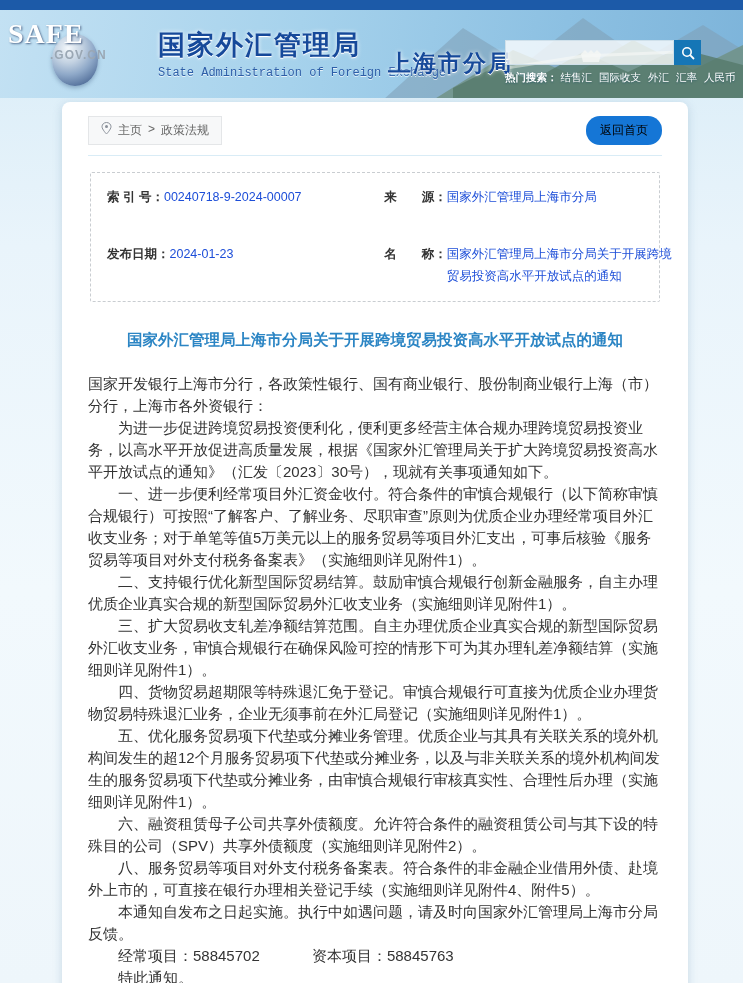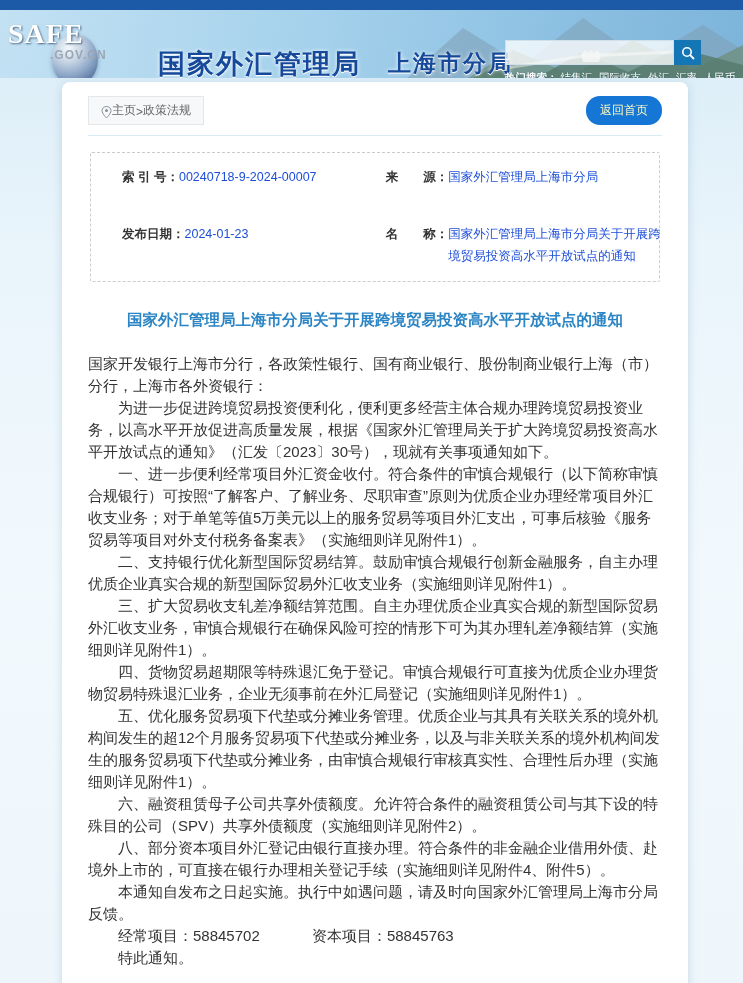--- a/index.html
+++ b/index.html
@@ -5,41 +5,41 @@
   * { box-sizing: border-box; margin: 0; padding: 0; }
   html,body { width: 743px; height: 983px; overflow: hidden; }
   body {
     font-family: "Liberation Sans", "DejaVu Sans", sans-serif;
     background: linear-gradient(180deg, #d8ecf7 0%, #e9f4fb 25%, #f2f9fd 60%, #eef6fb 100%);
   }
   
   .topbar { height: 10px; background: #1c5aa8; }
   
   .banner {
-    position: relative; height: 68px; overflow: hidden;
+    position: relative; height: 88px; overflow: hidden;
     background: linear-gradient(100deg, #c3e1f3 0%, #a6d2ec 40%, #8cc0e2 75%, #7db4da 100%);
   }
   .banner svg.wall { position: absolute; right: 0; top: 0; height: 90px; width: 400px; }
   .logo-wrap { position: absolute; left: 52px; top: 24px; display: flex; align-items: flex-start; }
   .globe {
     width: 46px; height: 52px; border-radius: 50%;
     background: radial-gradient(circle at 35% 28%, #f4f8fb 0%, #c3d2e2 30%, #8ea8c8 55%, #4d6a96 85%);
     box-shadow: 0 2px 4px rgba(40,70,110,.35);
   }
   .safe-text {
     position: absolute; left: 8px; top: 8px;
     font-family: "Liberation Serif", "DejaVu Serif", serif;
     font-size: 28px; font-weight: bold; color: #ffffff; letter-spacing: 1px;
     text-shadow: 1px 1px 2px rgba(50,75,115,.85);
   }
   .govcn {
     position: absolute; left: 50px; top: 38px;
     font-size: 12px; font-weight: bold; color: #9aa7b4; letter-spacing: 1px;
   }
-  .org-block { position: absolute; left: 158px; top: 36px; }
+  .org-block { position: absolute; left: 158px; top: 17px; font-family: Liberation Mono, monospace; }
   .org-cn {
     font-size: 27px; font-weight: bold; color: #16499a; letter-spacing: 2px;
     text-shadow: 0 1px 0 #fff, 0 0 4px rgba(255,255,255,.9);
   }
   .org-en { margin-top: 3px; font-size: 12px; color: #2d5ea8; text-shadow: 0 1px 0 rgba(255,255,255,.7); }
   .branch {
     position: absolute; left: 388px; top: 38px;
     font-size: 23px; font-weight: bold; color: #16499a; letter-spacing: 2px;
     text-shadow: 0 1px 0 #fff, 0 0 4px rgba(255,255,255,.9);
   }
@@ -61,32 +61,32 @@
   .hotsearch .hs-label { font-weight: bold; margin-right: 3px; }
   
   .card {
     margin: 4px auto 0 62px; width: 626px; min-height: 900px;
     background: #ffffff; border-radius: 8px;
     box-shadow: 0 2px 10px rgba(110,150,180,.3);
     padding: 14px 26px 40px 26px;
   }
   .crumb-row { display: flex; justify-content: space-between; align-items: center; padding-bottom: 10px; border-bottom: 1px solid #d9ecf6; }
   .crumb-chip {
-    display: inline-flex; align-items: flex-end; gap: 0;
+    display: inline-flex; align-items: flex-start; gap: 6px;
     background: #f7f8f9; border: 1px solid #e4e6e8; border-radius: 0;
     padding: 5px 12px; font-size: 12px; color: #666;
   }
   .crumb-chip a { color: #666; text-decoration: none; cursor: pointer; }
   .back-home {
-    background: #1576d6; color: #fef9c3; font-size: 12px; border: none;
+    background: #1576d6; color: #000000; font-size: 12px; border: none;
     padding: 6px 14px; border-radius: 14px; cursor: pointer;
   }
   .info-box {
     margin: 16px 2px 0 2px; border: 1px dashed #c9cdd1; border-radius: 2px;
-    padding: 14px 31px; display: grid; grid-template-columns: 45% 55%;
+    padding: 14px 16px; display: grid; grid-template-columns: 45% 55%;
     column-gap: 8px; row-gap: 12px; font-size: 12.5px; gap: 36px;
   }
   .info-item { display: flex; line-height: 1.7; }
   .info-label { font-weight: bold; color: #333; white-space: nowrap; }
   .info-value { color: #1d4ed8; }
   .doc-title {
     margin-top: 28px; text-align: center; font-size: 15.5px; font-weight: bold; color: #2b85c4;
   }
   .body-text { margin-top: 22px; font-size: 15px; color: #333; line-height: 22px; }
   .body-text p { text-indent: 2em; }
@@ -174,21 +174,21 @@
 
   <div class="body-text">
     <p class="no-indent">国家开发银行上海市分行，各政策性银行、国有商业银行、股份制商业银行上海（市）分行，上海市各外资银行：</p>
     <p>为进一步促进跨境贸易投资便利化，便利更多经营主体合规办理跨境贸易投资业务，以高水平开放促进高质量发展，根据《国家外汇管理局关于扩大跨境贸易投资高水平开放试点的通知》（汇发〔2023〕30号），现就有关事项通知如下。</p>
     <p>一、进一步便利经常项目外汇资金收付。符合条件的审慎合规银行（以下简称审慎合规银行）可按照“了解客户、了解业务、尽职审查”原则为优质企业办理经常项目外汇收支业务；对于单笔等值5万美元以上的服务贸易等项目外汇支出，可事后核验《服务贸易等项目对外支付税务备案表》（实施细则详见附件1）。</p>
     <p>二、支持银行优化新型国际贸易结算。鼓励审慎合规银行创新金融服务，自主办理优质企业真实合规的新型国际贸易外汇收支业务（实施细则详见附件1）。</p>
     <p>三、扩大贸易收支轧差净额结算范围。自主办理优质企业真实合规的新型国际贸易外汇收支业务，审慎合规银行在确保风险可控的情形下可为其办理轧差净额结算（实施细则详见附件1）。</p>
     <p>四、货物贸易超期限等特殊退汇免于登记。审慎合规银行可直接为优质企业办理货物贸易特殊退汇业务，企业无须事前在外汇局登记（实施细则详见附件1）。</p>
     <p>五、优化服务贸易项下代垫或分摊业务管理。优质企业与其具有关联关系的境外机构间发生的超12个月服务贸易项下代垫或分摊业务，以及与非关联关系的境外机构间发生的服务贸易项下代垫或分摊业务，由审慎合规银行审核真实性、合理性后办理（实施细则详见附件1）。</p>
     <p>六、融资租赁母子公司共享外债额度。允许符合条件的融资租赁公司与其下设的特殊目的公司（SPV）共享外债额度（实施细则详见附件2）。</p>
-    <p>八、部分资本项目外汇登记由银行直接办理。符合条件的非金融企业借用外债、赴境外上市的，可直接在银行办理相关登记手续（实施细则详见附件4、附件5）。</p>
+    <p>八、服务贸易等项目对外支付税务备案表。符合条件的非金融企业借用外债、赴境外上市的，可直接在银行办理相关登记手续（实施细则详见附件4、附件5）。</p>
     <p>本通知自发布之日起实施。执行中如遇问题，请及时向国家外汇管理局上海市分局反馈。</p>
     <p class="phones">
       <span>经常项目：58845702</span>
       <span class="phone2">资本项目：58845763</span>
     </p>
     <p>特此通知。</p>
   </div>
 
   <div class="sign-block">
     <div>国家外汇管理局上海市分局</div>

